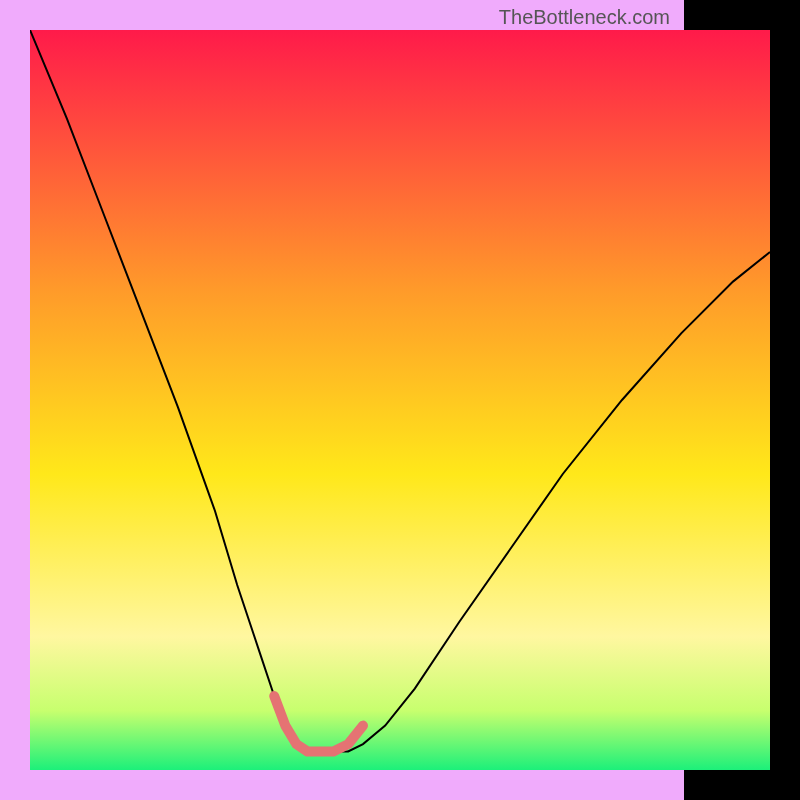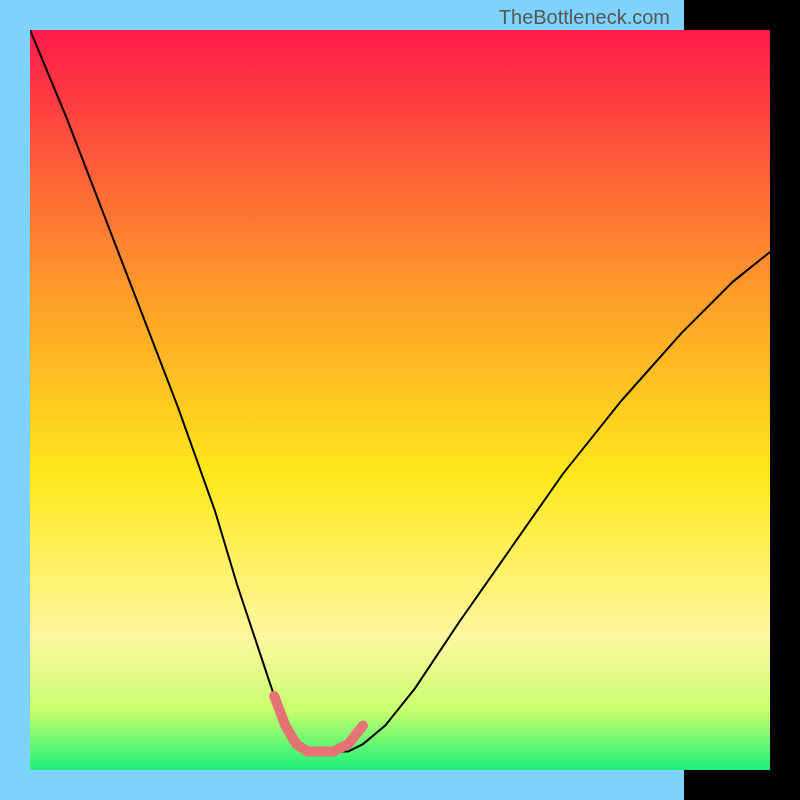--- a/index.html
+++ b/index.html
@@ -7,21 +7,21 @@
     padding: 0;
     background: #000;
     width: 800px;
     height: 800px;
     overflow: hidden;
     font-family: Arial, sans-serif;
   }
   .outer {
     width: 684px;
     height: 800px;
-    background: #7dd3fc;
+    background: #f0abfc;
     position: relative;
   }
   .watermark {
     position: absolute;
     top: 6px;
     right: 14px;
     color: #555;
     font-size: 20px;
     font-weight: 500;
     z-index: 10;

